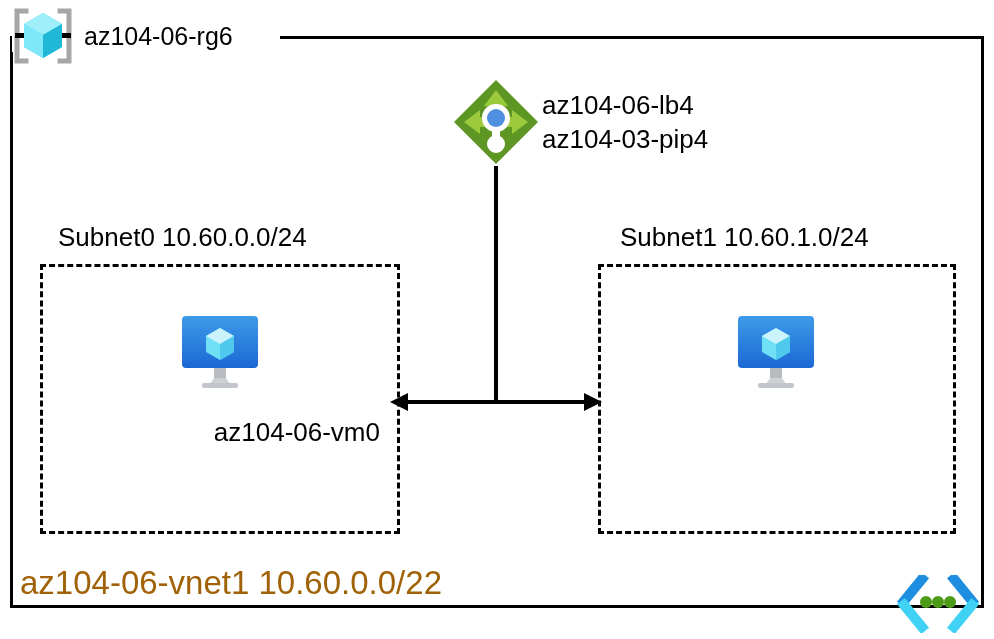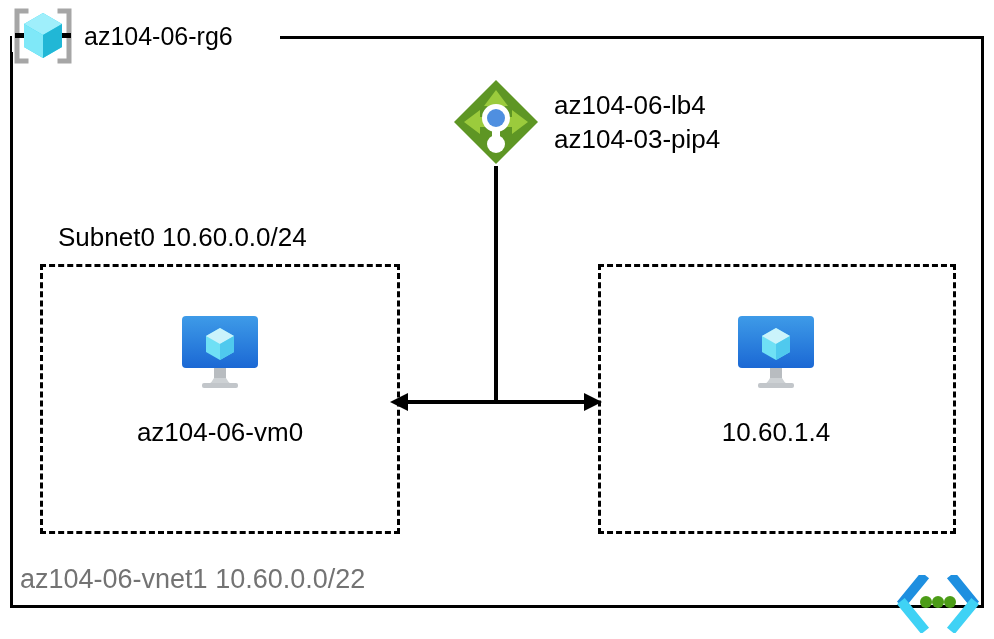--- a/index.html
+++ b/index.html
@@ -67,21 +67,20 @@
     top: 76px;
     display: flex;
     align-items: center;
   }
   .lb-icon {
     width: 92px;
     height: 92px;
     display: block;
   }
   .lb-labels {
-    margin-left: 12px;
     font-size: 26px;
     color: #000000;
     line-height: 1.32;
     white-space: nowrap;
   }
 
   
   .lb-stem {
     position: absolute;
     left: 494px;
@@ -109,21 +108,21 @@
     position: absolute;
     border: 3px dashed #000000;
     box-sizing: border-box;
   }
   .subnet0-box { left: 40px;  top: 264px; width: 360px; height: 270px; }
   .subnet1-box { left: 598px; top: 264px; width: 358px; height: 270px; }
 
   
   .vm-block {
     position: absolute;
-    text-align: center;
+    text-align: right;
     width: 320px;
   }
   .vm0-block { left: 60px;  top: 312px; }
   .vm1-block { left: 616px; top: 312px; }
   .vm-icon {
     width: 88px;
     height: 80px;
     display: block;
     margin: 0 auto;
   }
@@ -142,22 +141,22 @@
     top: 382px;
     width: 216px;
     height: 40px;
   }
 
   
   .vnet-name {
     position: absolute;
     left: 20px;
     top: 566px;
-    font-size: 27px;
-    color: #737373;
+    font-size: 33px;
+    color: #a16207;
     white-space: nowrap;
     line-height: 1;
   }
 
   
   .vnet-icon-wrap {
     position: absolute;
     left: 892px;
     top: 575px;
     width: 92px;
@@ -240,20 +239,24 @@
         <rect x="38" y="56" width="12" height="12" fill="#B8BCC0"></rect>
         <path d="M26 74 Q34 74 38 66 L50 66 Q54 74 62 74 Z" fill="#CDD1D4"></path>
         <rect x="26" y="71" width="36" height="5" rx="2" fill="#C2C6CA"></rect>
       </svg>
     </span>
     <div class="vm-text">
       <div>az104-06-vm0</div>
     </div>
   </div>
 
+  <div class="subnet-title subnet1-title">
+    <span class="nm">Subnet1</span>
+    <span class="cidr">10.60.1.0/24</span>
+  </div>
   <div class="subnet-box subnet1-box"></div>
 
   <div class="vm-block vm1-block">
     <span>
       <svg class="vm-icon" viewBox="0 0 88 80" xmlns="http://www.w3.org/2000/svg">
         <defs>
           <linearGradient id="vmScreen1" x1="0" y1="0" x2="0" y2="1">
             <stop offset="0%" stop-color="#3E9BE8"></stop>
             <stop offset="100%" stop-color="#1B68D4"></stop>
           </linearGradient>
@@ -261,21 +264,20 @@
         <rect x="6" y="4" width="76" height="52" rx="4" fill="url(#vmScreen1)"></rect>
         <polygon points="44,16 58,24 58,40 44,48 30,40 30,24" fill="#6FE0F5"></polygon>
         <polygon points="44,16 58,24 44,32 30,24" fill="#CBF3FB"></polygon>
         <polygon points="44,32 58,24 58,40 44,48" fill="#4FC9EE"></polygon>
         <rect x="38" y="56" width="12" height="12" fill="#B8BCC0"></rect>
         <path d="M26 74 Q34 74 38 66 L50 66 Q54 74 62 74 Z" fill="#CDD1D4"></path>
         <rect x="26" y="71" width="36" height="5" rx="2" fill="#C2C6CA"></rect>
       </svg>
     </span>
     <div class="vm-text">
-      <div>10.60.1.4</div>
     </div>
   </div>
 
   <span class="conn-arrow">
     <svg width="216" height="40" viewBox="0 0 216 40" xmlns="http://www.w3.org/2000/svg">
       <line x1="14" y1="20" x2="202" y2="20" stroke="#000000" stroke-width="4"></line>
       <polygon points="2,20 20,11 20,29" fill="#000000"></polygon>
       <polygon points="214,20 196,11 196,29" fill="#000000"></polygon>
     </svg>
   </span>

